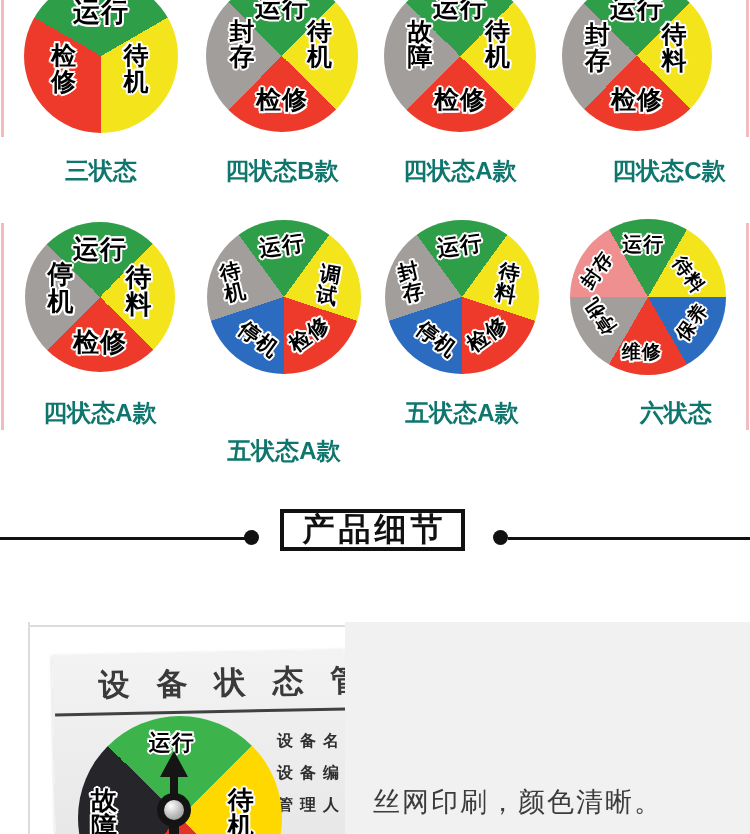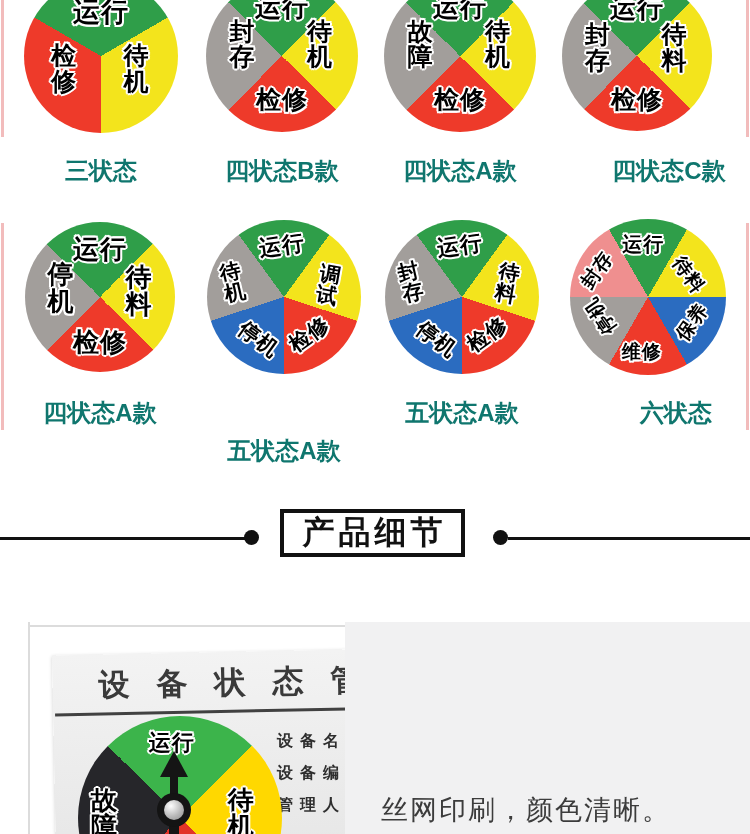--- a/index.html
+++ b/index.html
@@ -13,21 +13,21 @@
   .wheel{position:absolute;border-radius:50%;}
   .wlabel{position:absolute;font-weight:bold;color:#000;white-space:pre;text-align:center;
           line-height:1.02;letter-spacing:1px;
           text-shadow:2px 0 0 #fff,-2px 0 0 #fff,0 2px 0 #fff,0 -2px 0 #fff,
                       1.5px 1.5px 0 #fff,-1.5px -1.5px 0 #fff,1.5px -1.5px 0 #fff,-1.5px 1.5px 0 #fff;}
   .wname{position:absolute;transform:translateX(-50%);font-size:24px;font-weight:bold;color:#0f766e;white-space:nowrap;}
 
   
   .divider-line{position:absolute;top:537px;height:3px;background:#111;}
   .divider-dot{position:absolute;top:530px;width:15px;height:15px;border-radius:50%;background:#111;}
-  .divider-box{position:absolute;left:280px;top:509px;width:185px;height:48px;border:4px solid #111;
+  .divider-box{position:absolute;left:280px;top:509px;width:185px;height:42px;border:4px solid #111;
                background:#fff;box-sizing:border-box;display:flex;align-items:center;justify-content:center;
                font-size:32px;font-weight:bold;color:#111;letter-spacing:4px;text-indent:4px;}
 
   
   .photo{position:absolute;left:28px;top:622px;width:317px;height:212px;background:#fff;overflow:hidden;
          border-left:2px solid #dcdcdc;}
   .photo-topline{position:absolute;left:0;top:3px;width:100%;height:2px;background:#dcdcdc;}
   .board{position:absolute;left:24px;top:30px;width:340px;height:210px;
          background:linear-gradient(180deg,#f3f3f3,#e6e6e6);transform:rotate(-1.2deg);
          box-shadow:0 1px 4px rgba(0,0,0,.18);}
@@ -41,21 +41,21 @@
               border-left:14px solid transparent;border-right:14px solid transparent;border-bottom:26px solid #151515;}
   .arrow-tail{position:absolute;left:139px;top:201px;width:10px;height:14px;background:#151515;}
   .hub{position:absolute;left:127px;top:171px;width:34px;height:34px;border-radius:50%;background:#141414;}
   .screw{position:absolute;left:134px;top:178px;width:20px;height:20px;border-radius:50%;
          background:radial-gradient(circle at 35% 30%,#fdfdfd,#b9b9b9 55%,#8b8b8b);}
 
   
   .panel{position:absolute;left:345px;top:622px;width:405px;height:212px;background:#f1f1f2;}
   .panel-heading{position:absolute;left:27px;top:92px;margin:0;font-size:37px;font-weight:bold;
                  color:#0d0d0d;letter-spacing:2px;}
-  .panel-sub{position:absolute;left:28px;top:162px;margin:8px;font-size:27px;color:#3c3c3c;letter-spacing:2px;}
+  .panel-sub{position:absolute;left:28px;top:162px;margin:0;font-size:27px;color:#3c3c3c;letter-spacing:2px;}
 </style>
 </head>
 <body>
 
 <div class="page">
 
   <div class="pink-strip" style="left: 1px; top: 0px; height: 137px; background: rgb(242, 188, 188);"></div>
   <div class="pink-strip" style="left: 1px; top: 223px; height: 207px; background: rgb(242, 188, 188);"></div>
   <div class="pink-strip" style="left: 746px; top: 0px; height: 137px; background: rgb(242, 188, 188);"></div>
   <div class="pink-strip" style="left: 746px; top: 223px; height: 207px; background: rgb(242, 188, 188);"></div>

